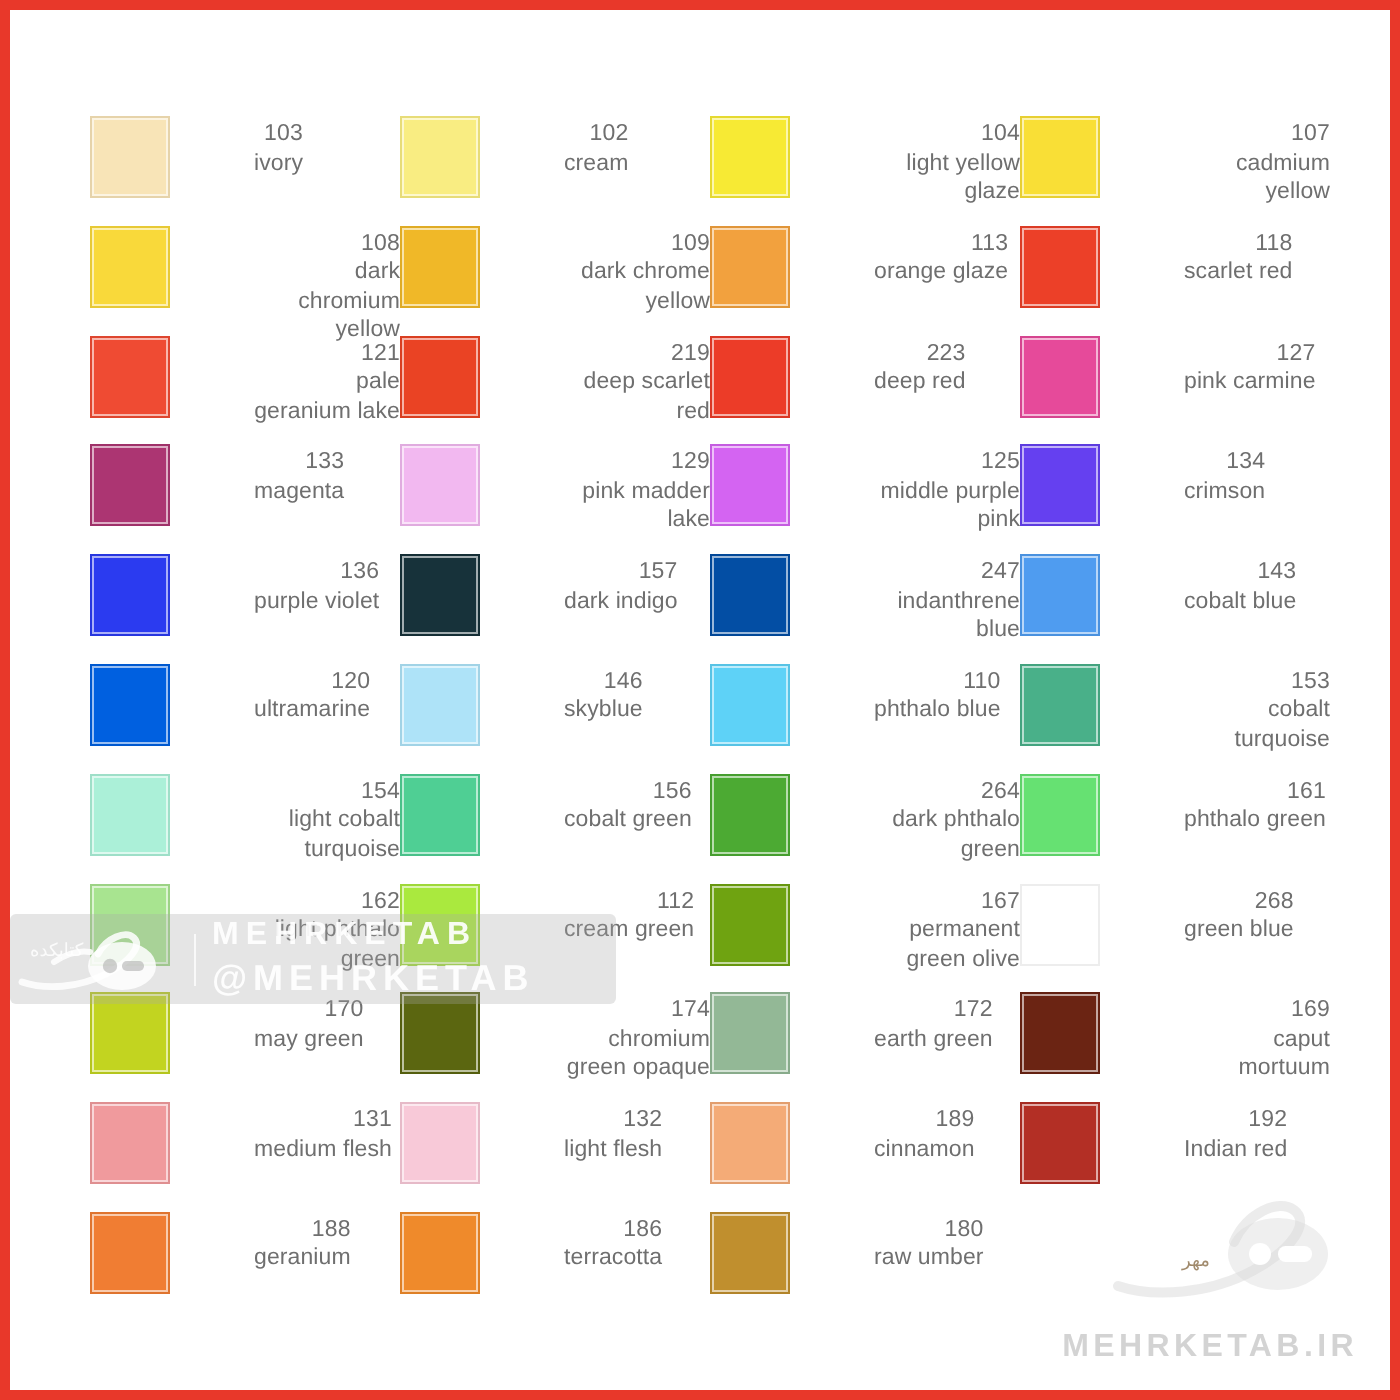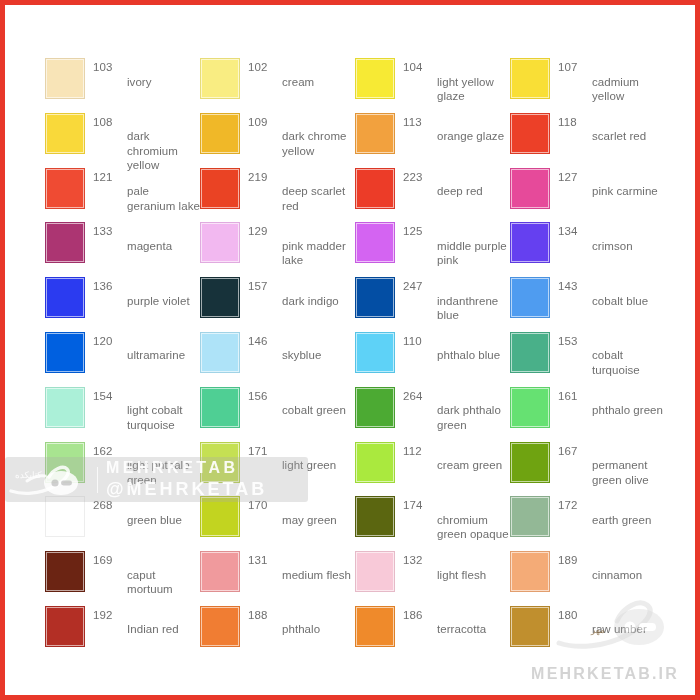--- a/index.html
+++ b/index.html
@@ -31,20 +31,21 @@
     width: 620px;
     display: grid;
     grid-template-columns: repeat(4, 155px);
     grid-auto-rows: 54.8px;
   }
 
   .swatch-item {
     display: flex;
     align-items: flex-start;
     gap: 8px;
+    text-align: right;
   }
 
   .swatch-chip {
     flex: 0 0 auto;
     width: 40px;
     height: 41px;
     border: 1px solid rgba(0,0,0,0.07);
     box-shadow: 0 0 0 1px rgba(255,255,255,0.6) inset;
   }
 
@@ -362,27 +363,20 @@
         </div>
       </div>
       <div class="swatch-item">
         <div class="swatch-chip" style="background: rgb(168, 228, 144);"></div>
         <div class="swatch-text">
           <div class="swatch-code">162</div>
           <div class="swatch-name">light phthalo green</div>
         </div>
       </div>
       <div class="swatch-item">
-        <div class="swatch-chip" style="background: rgb(197, 224, 83);"></div>
-        <div class="swatch-text">
-          <div class="swatch-code">171</div>
-          <div class="swatch-name">light green</div>
-        </div>
-      </div>
-      <div class="swatch-item">
         <div class="swatch-chip" style="background: rgb(170, 233, 62);"></div>
         <div class="swatch-text">
           <div class="swatch-code">112</div>
           <div class="swatch-name">cream green</div>
         </div>
       </div>
       <div class="swatch-item">
         <div class="swatch-chip" style="background: rgb(111, 163, 17);"></div>
         <div class="swatch-text">
           <div class="swatch-code">167</div>
@@ -449,21 +443,21 @@
         <div class="swatch-chip" style="background: rgb(179, 47, 37);"></div>
         <div class="swatch-text">
           <div class="swatch-code">192</div>
           <div class="swatch-name">Indian red</div>
         </div>
       </div>
       <div class="swatch-item">
         <div class="swatch-chip" style="background: rgb(240, 125, 51);"></div>
         <div class="swatch-text">
           <div class="swatch-code">188</div>
-          <div class="swatch-name">phthalo</div>
+          <div class="swatch-name">geranium</div>
         </div>
       </div>
       <div class="swatch-item">
         <div class="swatch-chip" style="background: rgb(239, 138, 43);"></div>
         <div class="swatch-text">
           <div class="swatch-code">186</div>
           <div class="swatch-name">terracotta</div>
         </div>
       </div>
       <div class="swatch-item">

